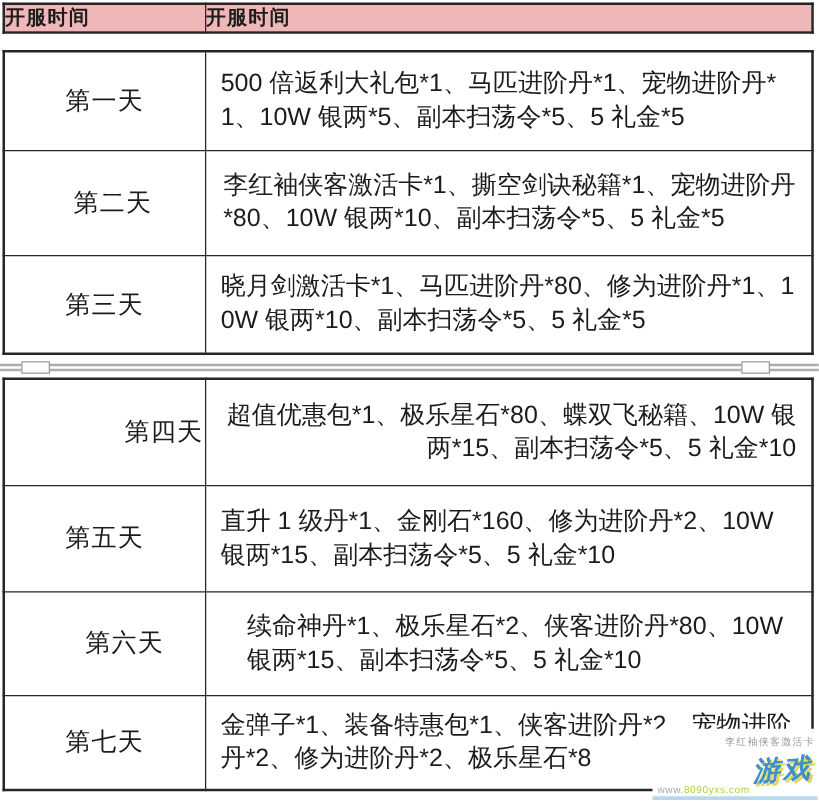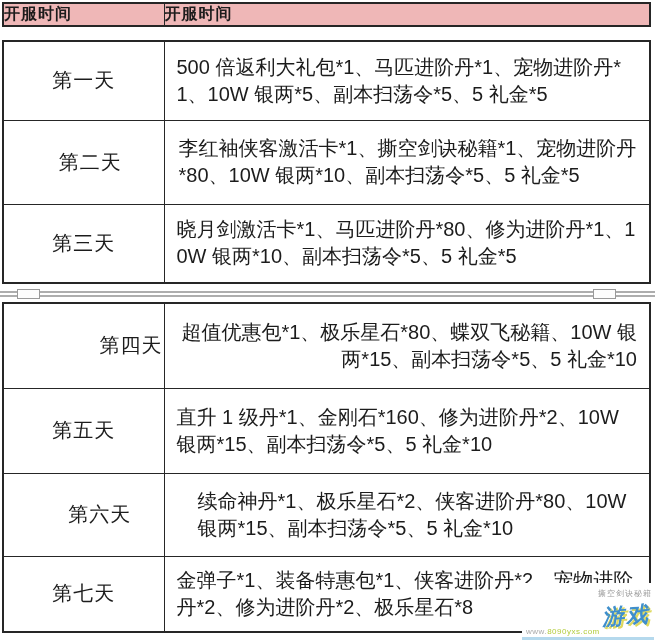--- a/index.html
+++ b/index.html
@@ -188,16 +188,16 @@
     <td class="reward-cell">续命神丹*1、极乐星石*2、侠客进阶丹*80、10W 银两*15、副本扫荡令*5、5 礼金*10</td>
   </tr>
   <tr>
     <td class="day-cell">第七天</td>
     <td class="reward-cell">金弹子*1、装备特惠包*1、侠客进阶丹*2、宠物进阶丹*2、修为进阶丹*2、极乐星石*8</td>
   </tr>
 </tbody>
   </table>
 
 <div id="watermark">
-  <span class="logo-slogan">撕空剑诀秘籍</span>
+  <span class="logo-slogan">李红袖侠客激活卡</span>
   <span class="logo-game">游戏</span>
   <span class="logo-url"><span class="url-prefix">www.</span><span class="url-host">8090yxs.com</span></span>
 </div>
 
 </body></html>

